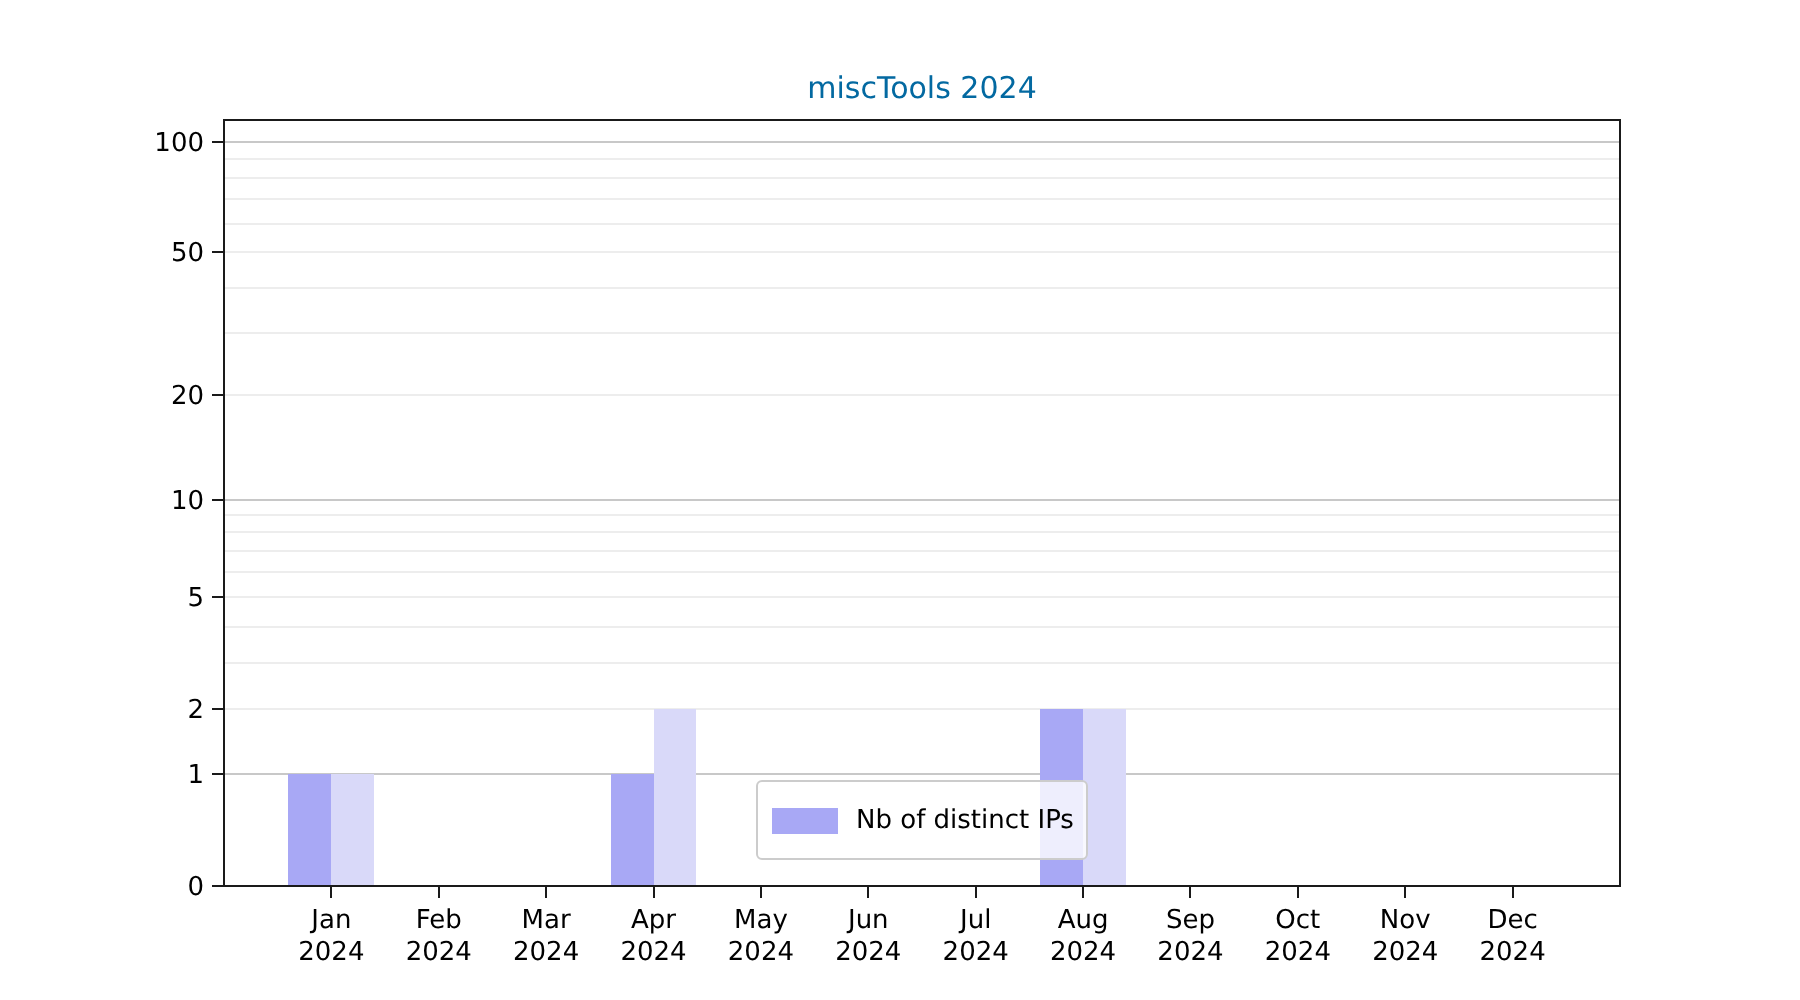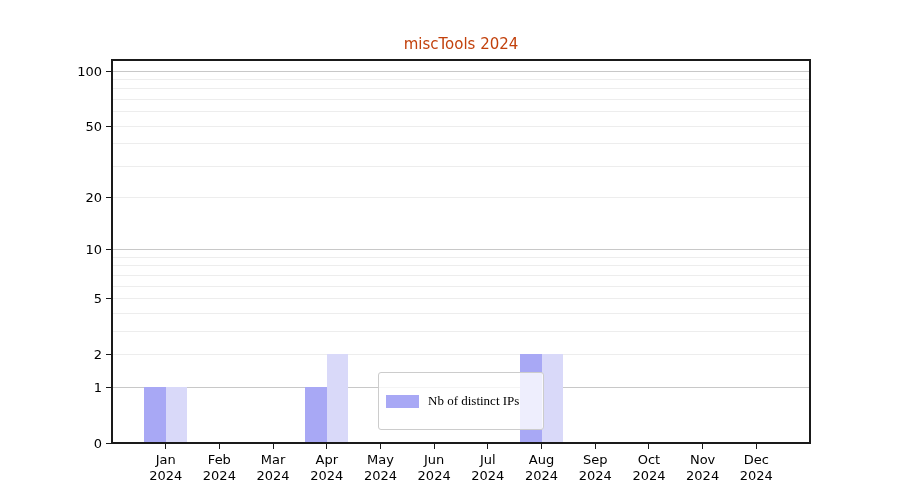--- a/index.html
+++ b/index.html
@@ -3,27 +3,27 @@
 <meta charset="utf-8">
 <style>
   html,body { margin:0; padding:0; background:#ffffff; }
   .fig {
     position:relative; width:900px; height:500px; background:#ffffff;
     font-family:"DejaVu Sans", sans-serif; overflow:hidden;
   }
   .fig svg { position:absolute; left:0; top:0; }
   .chart-title {
     position:absolute; left:112px; top:35px; width:698px;
-    text-align:center; font-size:15px; color:#c2410c; line-height:19px;
+    text-align:center; font-size:15px; color:#0369a1; line-height:19px;
   }
   .legend {
-    position:absolute; left:378px; top:372px; width:166px; height:58px;
+    position:absolute; left:378px; top:390px; width:166px; height:40px;
     box-sizing:border-box; background:rgba(255,255,255,0.8);
     border:1px solid #cccccc; border-radius:3px;
-    padding:4px 7px; display:flex; flex-direction:column; justify-content:space-around;font-family:Liberation Serif, serif;
+    padding:4px 7px; display:flex; flex-direction:column; justify-content:space-around;
   }
   .legend-row { display:flex; align-items:center; gap:9px; }
   .swatch { width:33px; height:13px; display:inline-block; flex:0 0 auto; }
   .legend-text { font-size:13px; color:#000000; white-space:nowrap; }
 </style>
 </head>
 <body>
 
 <div class="fig">
   <svg id="plot-svg" width="900" height="500">

